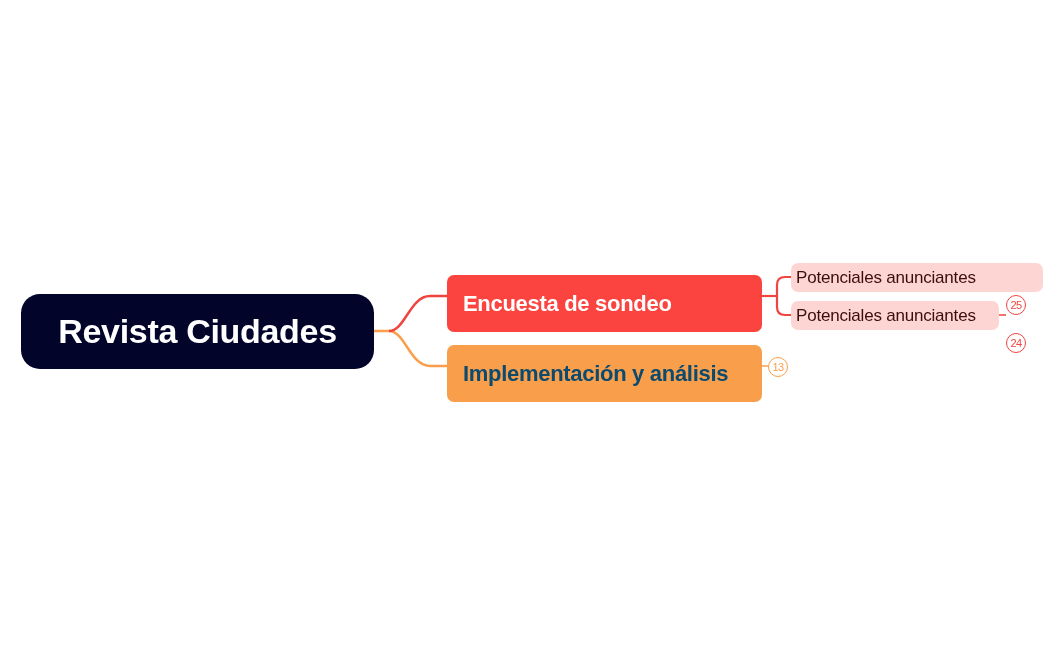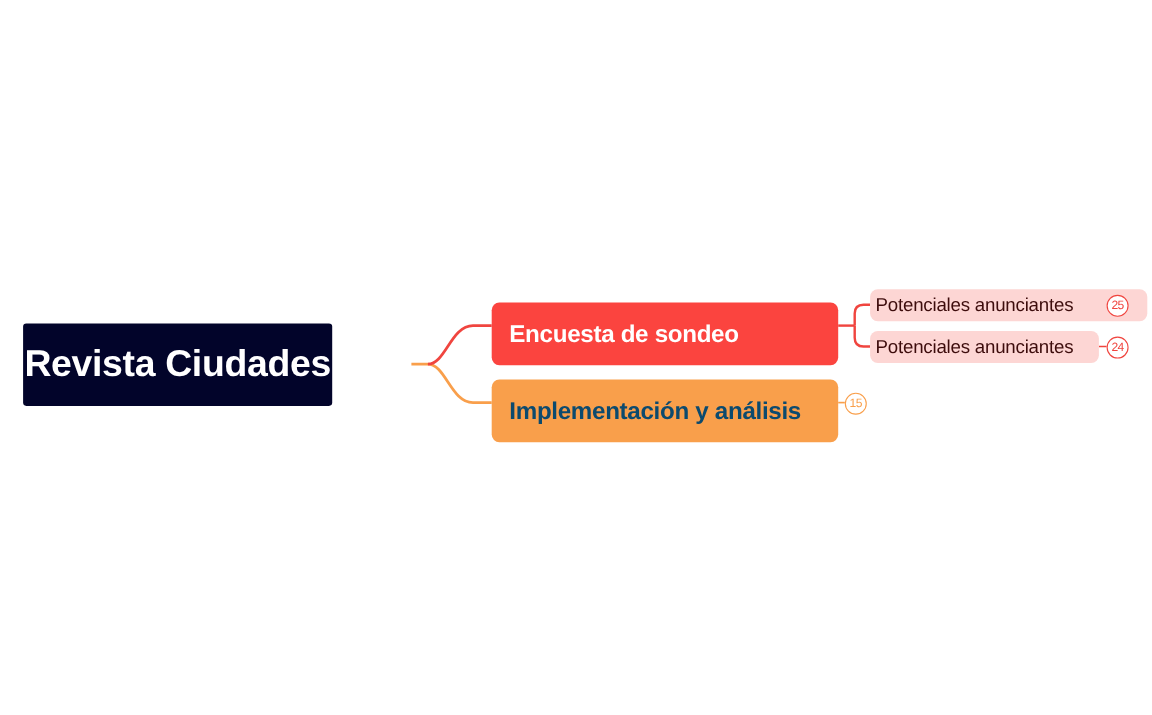--- a/index.html
+++ b/index.html
@@ -8,22 +8,22 @@
       position: relative; overflow: hidden;
       font-family: "Liberation Sans", "DejaVu Sans", sans-serif;
     }
     .connectors { position: absolute; left: 0; top: 0; width: 1047px; height: 650px; pointer-events: none; }
     .node {
       position: absolute; box-sizing: border-box;
       display: flex; align-items: center;
       white-space: nowrap;
     }
     .root {
-      left: 21px; top: 294px; width: 281px; height: 75px;
-      background: #02042a; border-radius: 3px;
+      left: 21px; top: 294px; width: 353px; height: 75px;
+      background: #02042a; border-radius: 19px;
       justify-content: center;
       color: #ffffff; font-size: 34px; font-weight: bold; letter-spacing: -0.3px;
     }
     .branch {
       width: 315px; height: 57px; border-radius: 7px;
       padding-left: 16px;
       font-size: 22px; font-weight: bold; letter-spacing: -0.3px;
     }
     .branch-1 { left: 447px; top: 275px; background: #fb443f; color: #ffffff; }
     .branch-2 { left: 447px; top: 345px; background: #f99f4b; color: #0c4a6e; }
@@ -36,21 +36,21 @@
     .leaf-1 { top: 263px; width: 252px; }
     .leaf-2 { top: 301px; width: 208px; }
     .badge {
       position: absolute; box-sizing: border-box;
       width: 20px; height: 20px; border-radius: 50%;
       background: #ffffff;
       display: flex; align-items: center; justify-content: center;
       font-size: 11px; letter-spacing: -0.5px;
       font-family: "Liberation Sans", "DejaVu Sans", sans-serif;
     }
-    .badge-red { border: 1.3px solid #f0453f; color: #f0453f; }
+    .badge-red { border: 1.3px solid #f0453f; color: #f0453f; margin-top: 27px; }
     .badge-orange { border: 1.3px solid #f99f4b; color: #f99f4b; }
     .badge-1 { left: 1006px; top: 268px; }
     .badge-2 { left: 1006px; top: 306px; }
     .badge-3 { left: 768px; top: 357px; }
   </style>
 </head>
 <body>
 
 <svg class="connectors" viewBox="0 0 1047 650">
 
@@ -90,14 +90,14 @@
 
 <div class="badge badge-red badge-1">
   <span>25</span>
 </div>
 
 <div class="badge badge-red badge-2">
   <span>24</span>
 </div>
 
 <div class="badge badge-orange badge-3">
-  <span>15</span>
+  <span>13</span>
 </div>
 
 </body></html>

